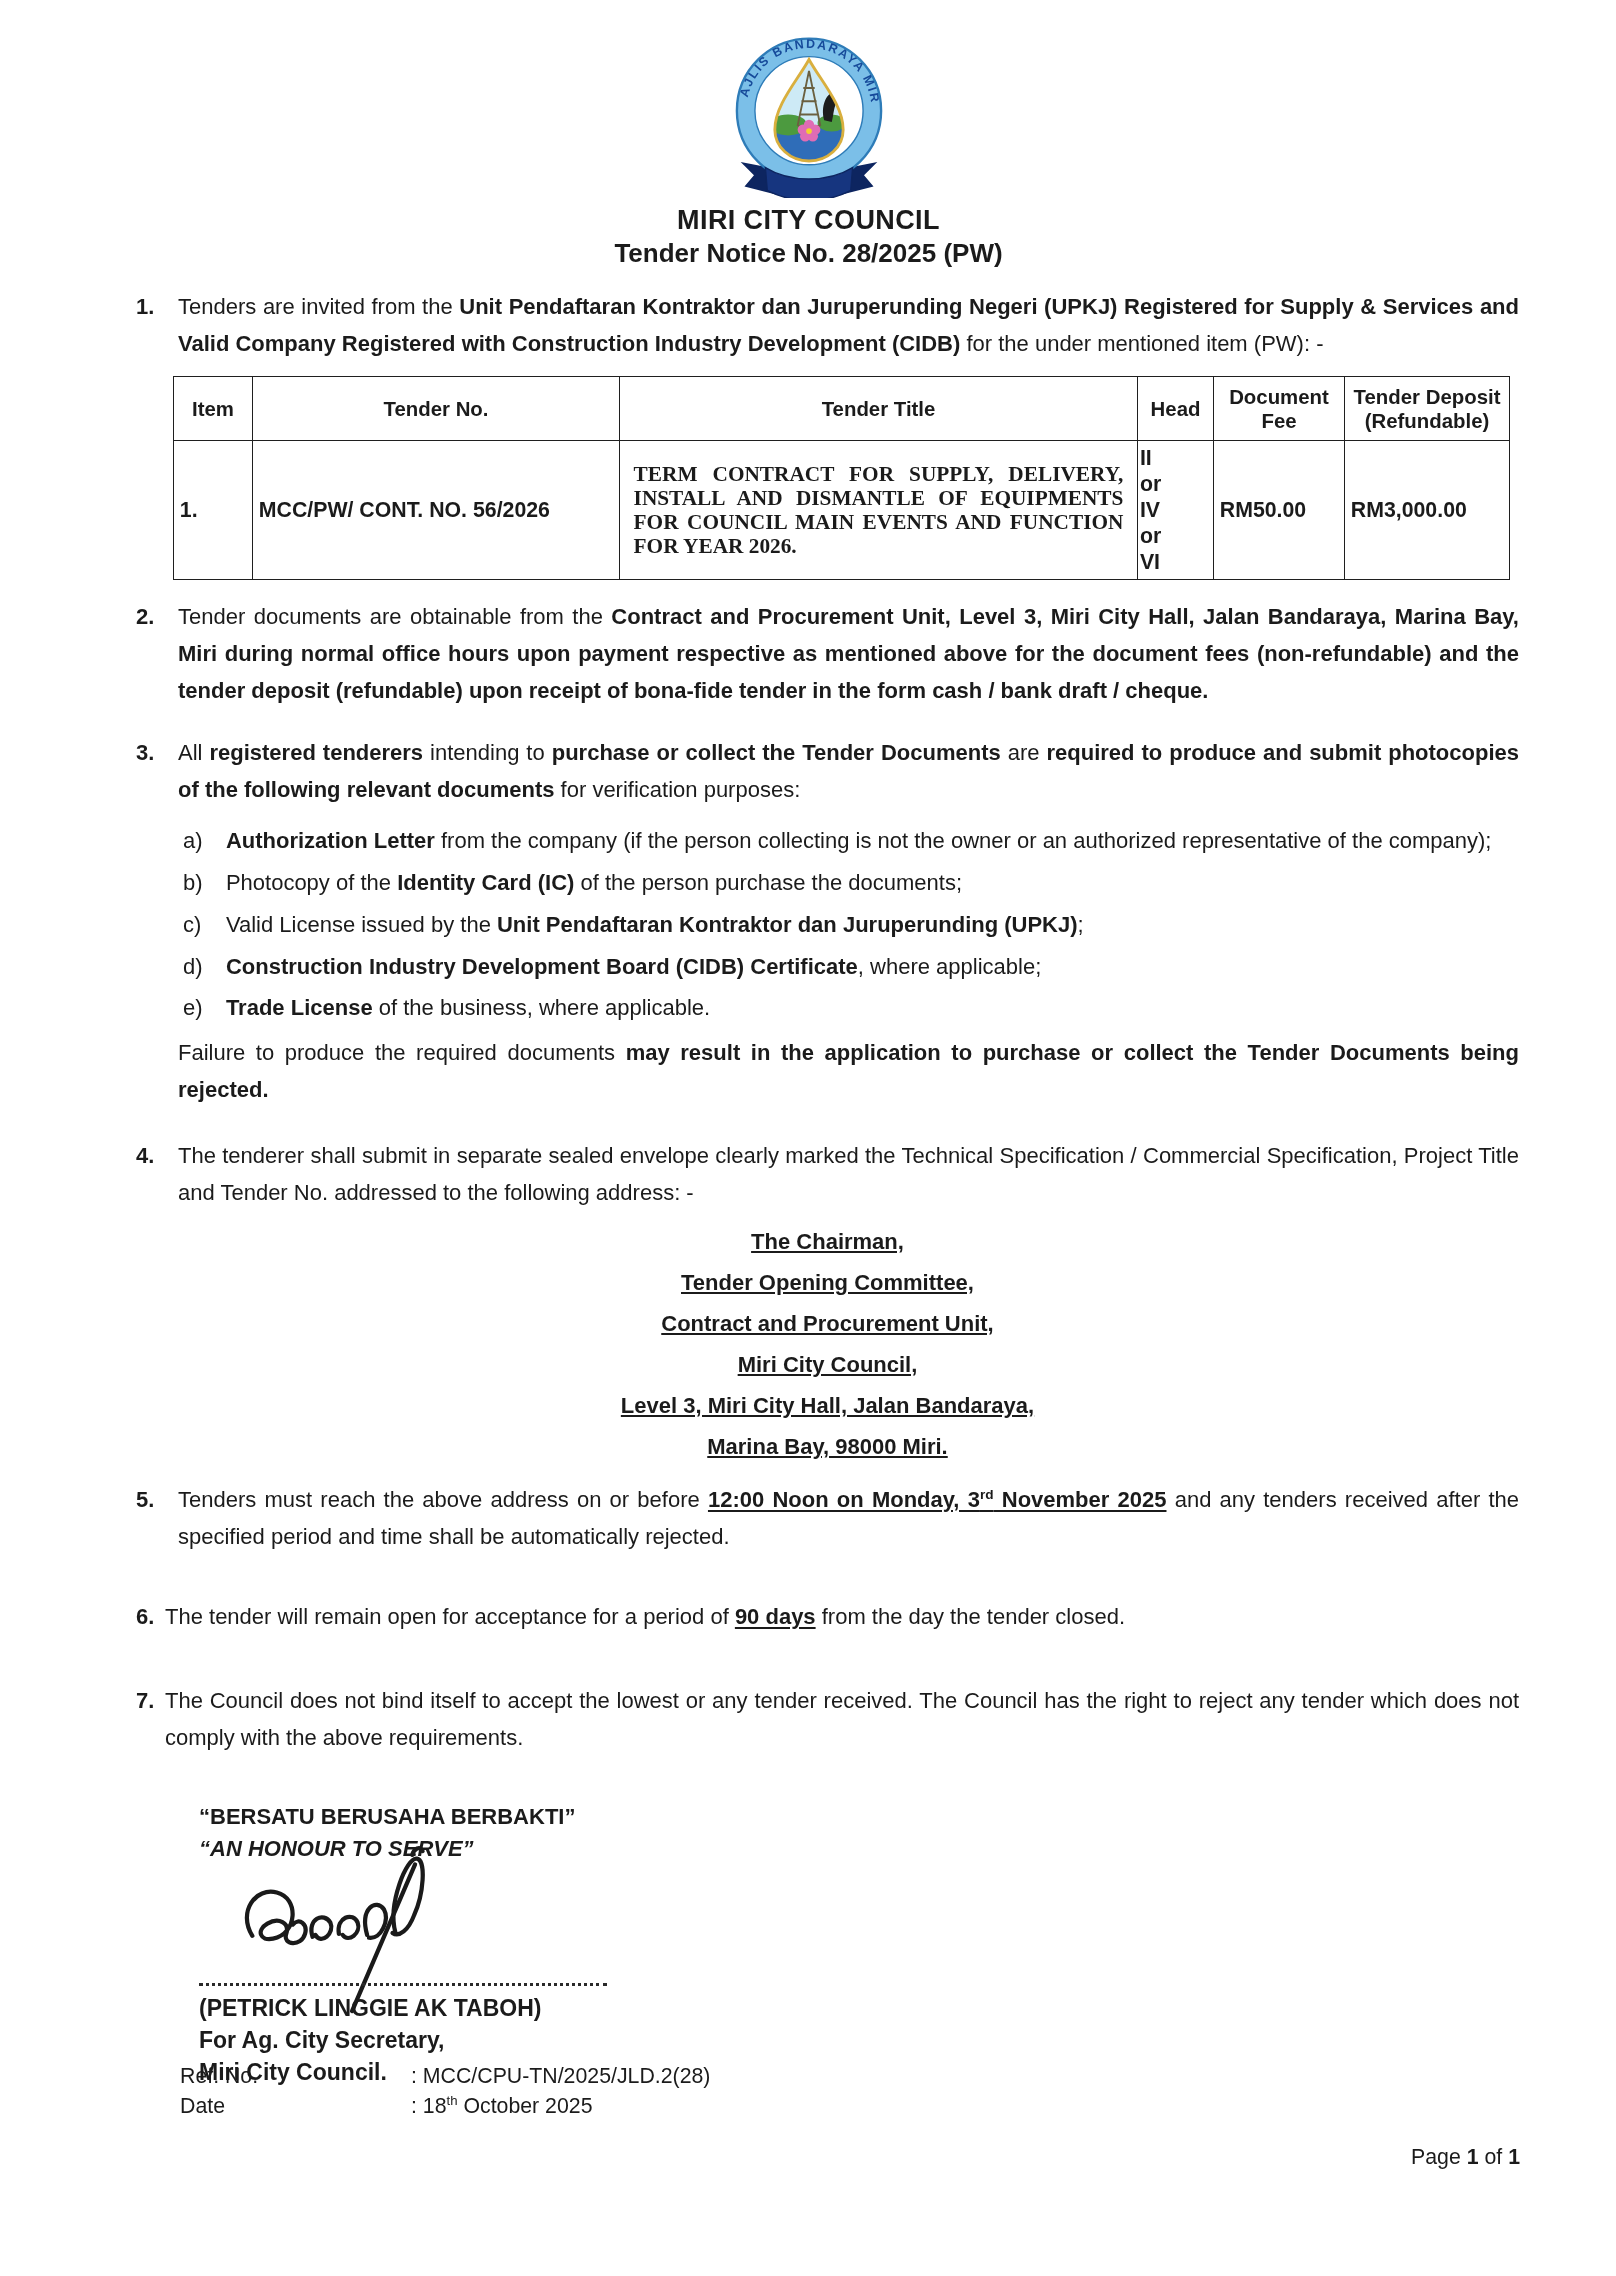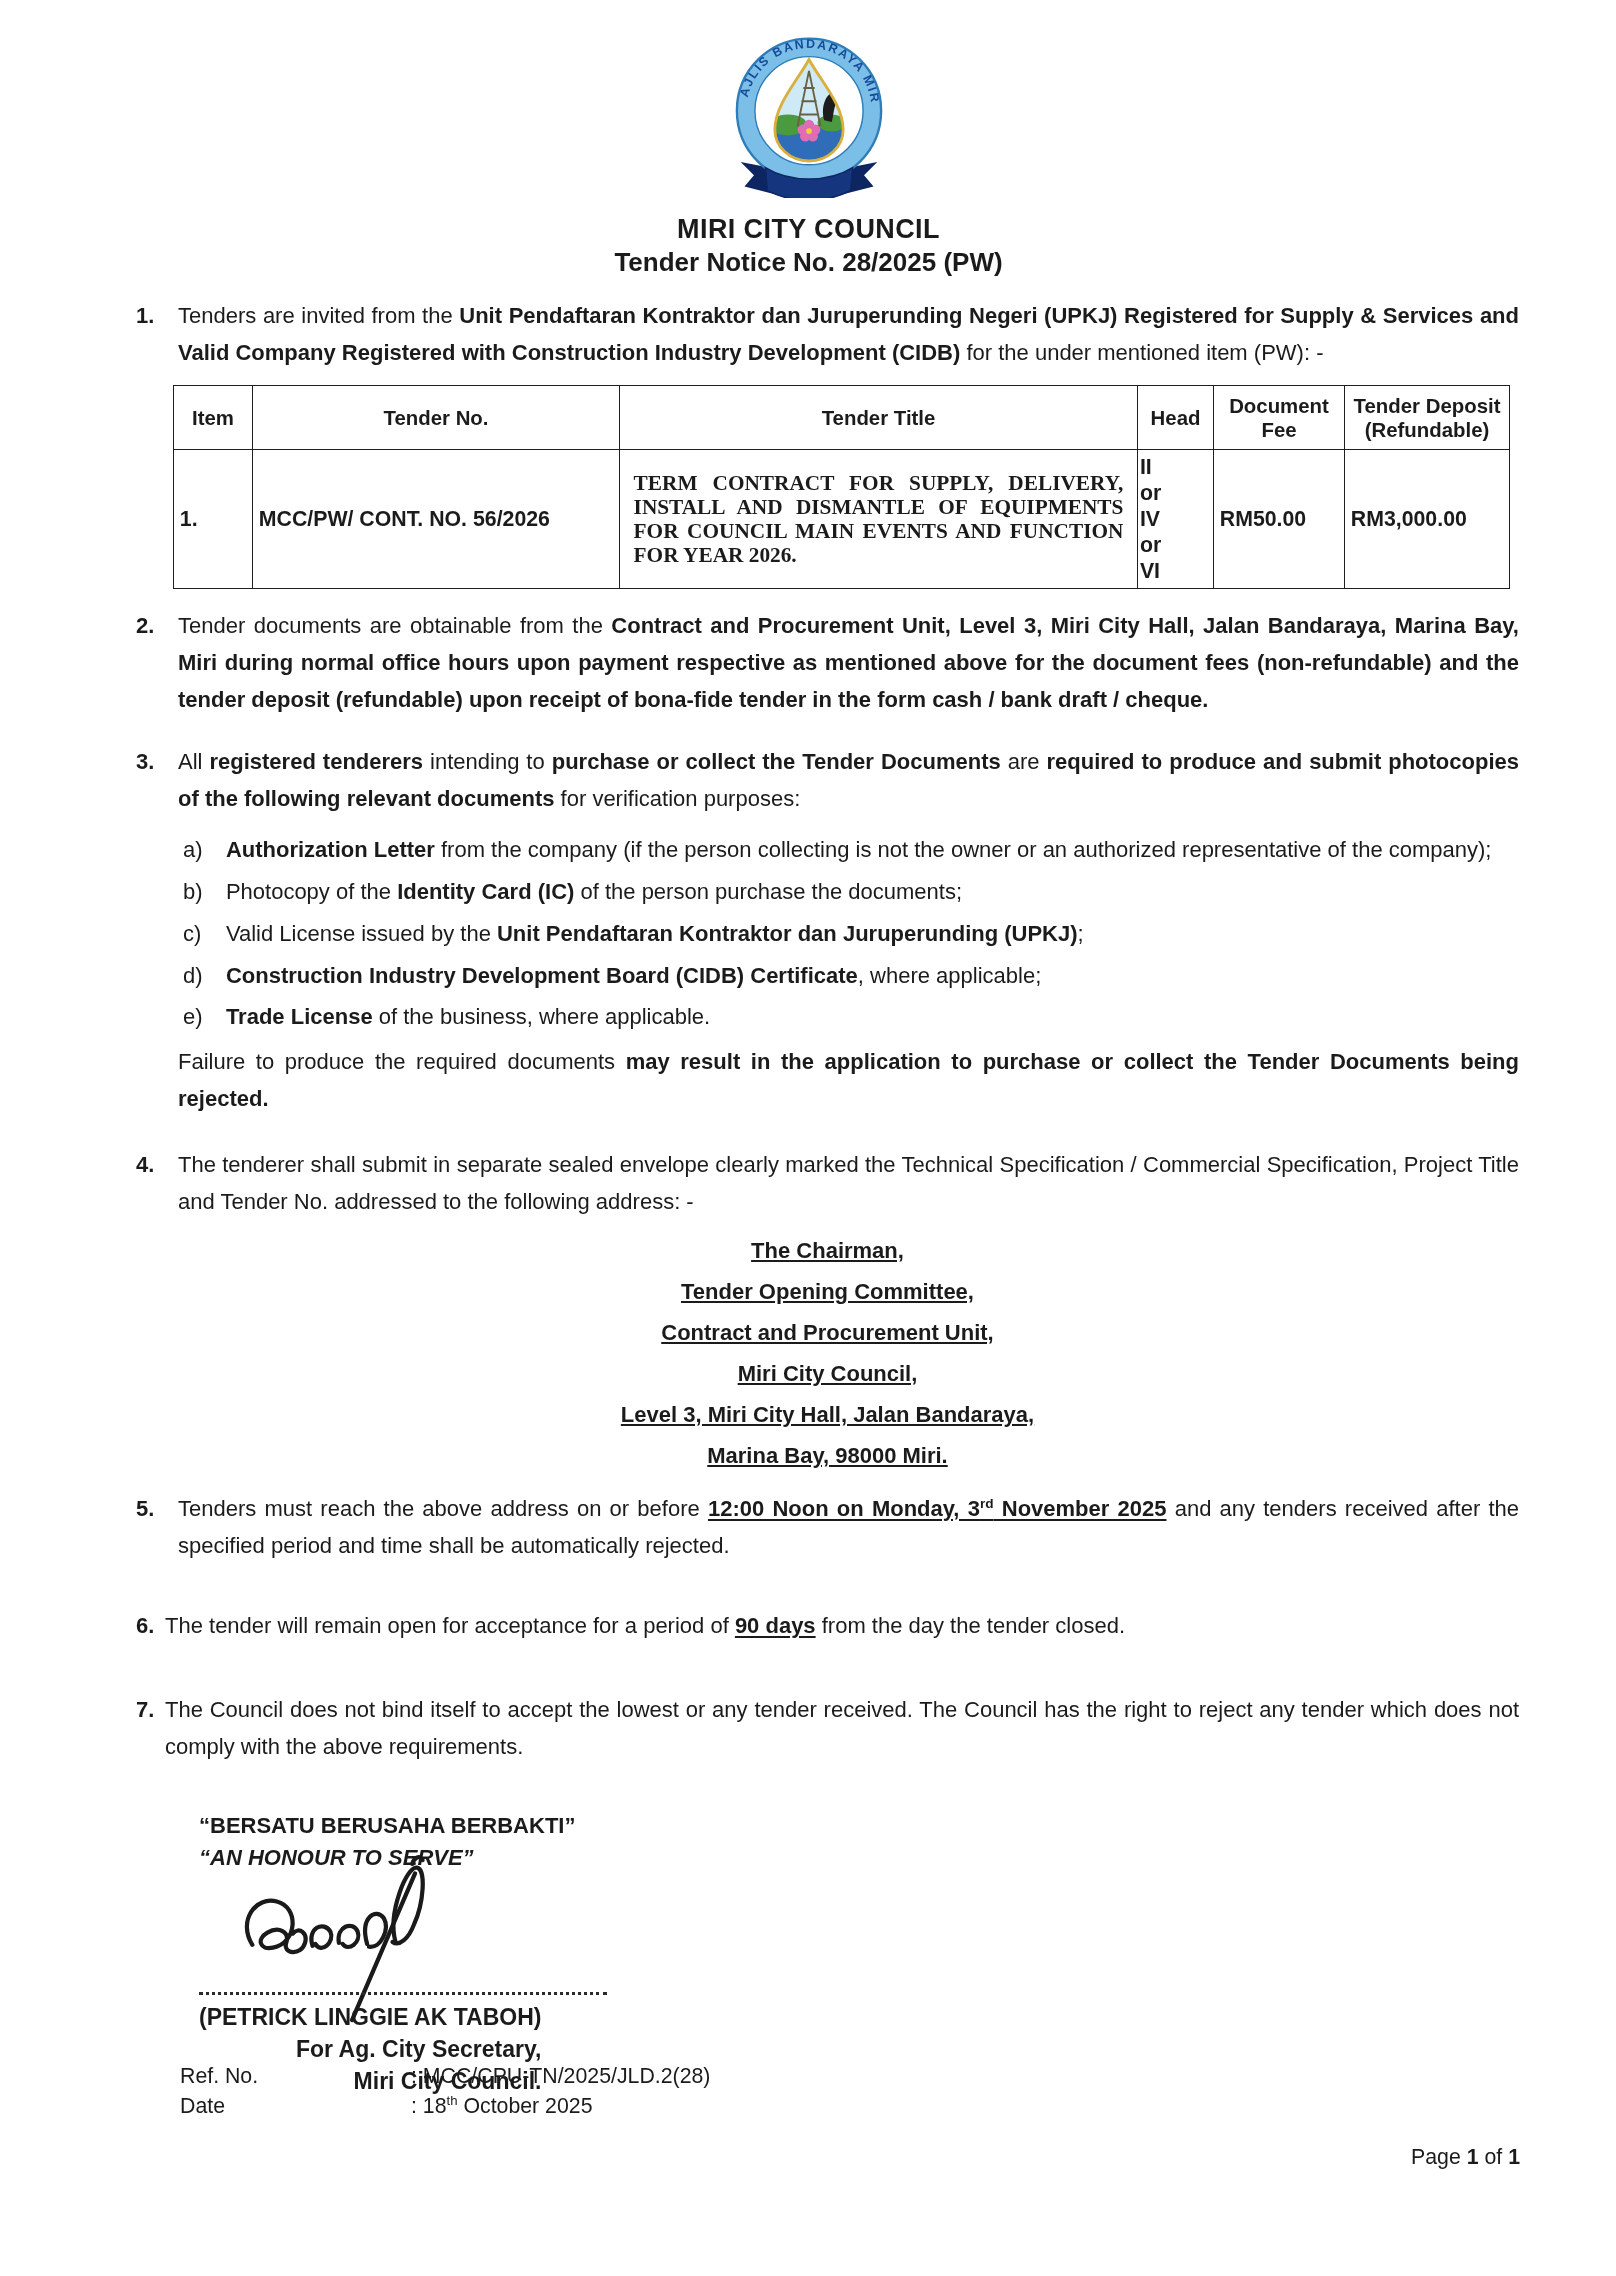--- a/index.html
+++ b/index.html
@@ -4,21 +4,21 @@
 <style>
   html,body{margin:0;padding:0;background:#ffffff;}
   .page{
     position:relative;width:1617px;height:2276px;background:#fff;overflow:hidden;
     color:var(--ink,#1b1b1b);
     font-family:"Liberation Sans","DejaVu Sans",sans-serif;
     font-size:22px;
   }
   .hdr{text-align:center;padding-top:31px;}
   .logo{display:block;margin:0 auto;}
-  .org{font-size:27px;font-weight:700;letter-spacing:0.4px;margin-top:16px;}
+  .org{font-size:27px;font-weight:700;letter-spacing:0.4px;margin-top:7px;}
   .notice{font-size:26px;font-weight:700;margin-top:1.9px;}
   .content{padding:0 98px 0 136px;}
   .para{display:flex;margin-top:19.4px;line-height:37px;}
   .pnum{flex:none;width:42px;font-weight:700;}
   .pnum.tight{width:29px;}
   .ptext{flex:1;text-align:justify;}
   .b{font-weight:700;}
   .bu{font-weight:700;text-decoration:underline;text-decoration-thickness:2.4px;text-underline-offset:2.9px;}
   sup{font-size:.62em;line-height:0;vertical-align:super;}
   
@@ -29,21 +29,21 @@
   td.c-title{text-align:justify;line-height:24px;padding:9.7px 13.6px;font-family:Liberation Serif, serif;}
   td.c-head{line-height:26px;white-space:pre-line;padding:3.9px 1.9px;}
   
   .sub{margin:15.5px 0 0 4.9px;}
   .li{display:flex;line-height:35px;margin-bottom:6.8px;}
   .lmark{flex:none;width:43px;}
   .lbody{flex:1;text-align:justify;}
   .addr{text-align:center;font-weight:700;font-size:22px;line-height:41px;margin-top:9.7px;text-decoration:underline;}
   .motto{margin:45px 0 0 63px;font-weight:700;font-size:22px;line-height:32px;}
   .motto .it{font-style:italic;}
-  .sig-area{position:relative;margin:3.9px 0 0 63px;height:212px;text-align:right;}
+  .sig-area{position:relative;margin:3.9px 0 0 63px;height:212px;}
   .sig-svg{position:absolute;left:27px;top:-25px;}
   .dotline{position:absolute;left:0;top:115px;width:408px;border-bottom:3.9px dotted #2a2a2a;}
   .sig-name{position:absolute;left:0;top:124px;font-weight:700;font-size:23px;line-height:32px;white-space:nowrap;}
   .refs{position:absolute;left:180px;top:2061px;font-size:21.3px;line-height:30px;}
   .ref-row{display:flex;}
   .ref-label{width:231px;flex:none;}
   .page-num{position:absolute;right:97px;top:2145px;font-size:21.3px;}
 </style>
 </head>
 <body>

